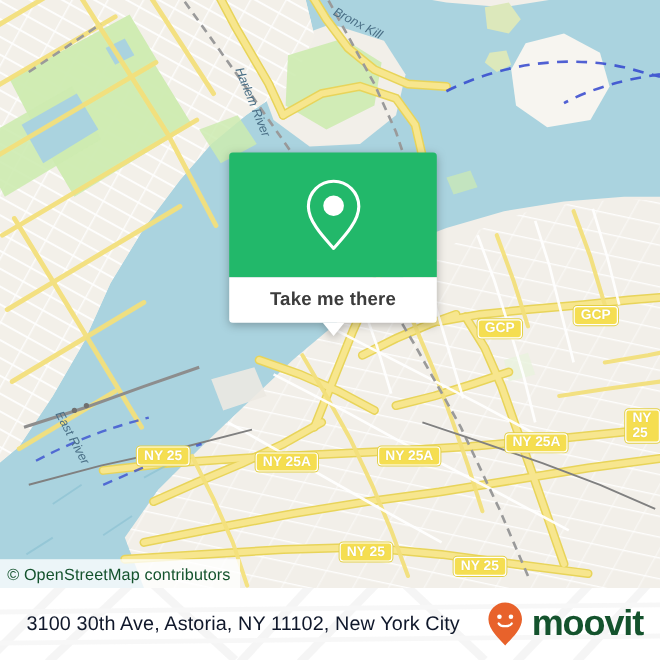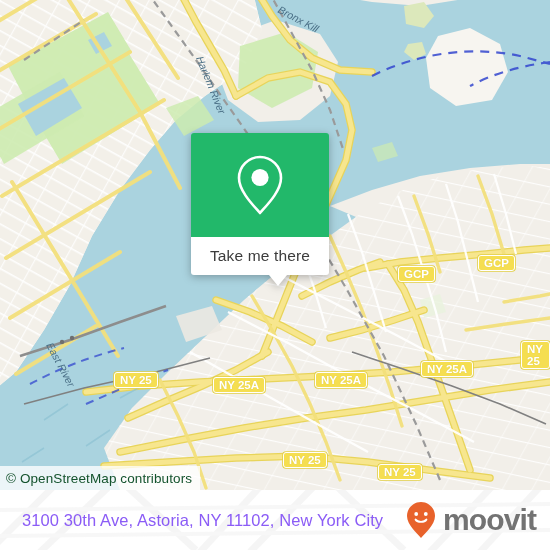--- a/index.html
+++ b/index.html
@@ -46,24 +46,25 @@
     color: #14532d;
     letter-spacing: 0.1px;
     white-space: nowrap;
     z-index: 30;
   }
 
   
   #popup {
     position: absolute;
     left: 191px;
-    top: 133px;
-    width: 138px;
+    top: 127px;
+    width: 173px;
     z-index: 40;
     filter: drop-shadow(0 2px 4px rgba(0,0,0,0.28));
+    font-weight: bold;
   }
   #popup-head {
     height: 104px;
     background: #22b86a;
     border-radius: 3px 3px 0 0;
     display: flex;
     align-items: center;
     justify-content: center;
   }
   #popup-body {
@@ -106,38 +107,38 @@
     position: absolute;
     left: 0; top: 0;
     width: 550px; height: 60px;
     opacity: 0.55;
     pointer-events: none;
   }
   #footer-address {
     position: relative;
     margin-left: 22px;
     font-size: 16.5px;
-    color: #8b5cf6;
+    color: #0f172a;
     letter-spacing: 0.1px;
     white-space: nowrap;
     z-index: 2;
   }
   #brand {
     position: absolute;
     right: 14px;
     top: 50%;
     transform: translateY(-50%);
     display: flex;
     align-items: center;
     z-index: 2;
   }
   #brand-wordmark {
     font-size: 30px;
     font-weight: bold;
-    color: #737373;
+    color: #14532d;
     letter-spacing: -0.9px;
     margin-left: 7px;
     line-height: 1;
   }
 </style>
 </head>
 <body>
 
 <div id="app">
 

